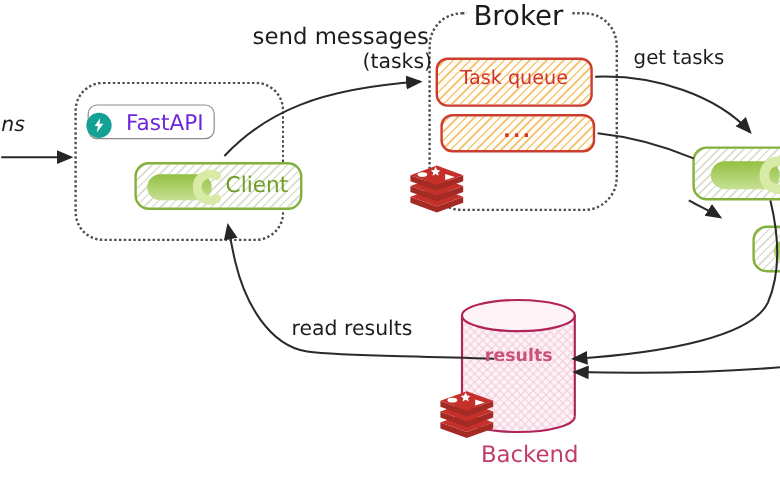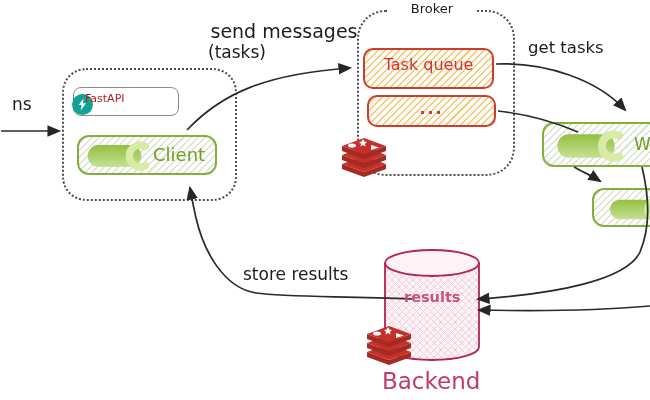--- a/index.html
+++ b/index.html
@@ -7,57 +7,57 @@
     position:relative;width:650px;height:400px;overflow:hidden;
     background:#ffffff;font-family:"DejaVu Sans",sans-serif;color:#1f1f1f;
   }
   .abs{position:absolute;}
   .lbl{position:absolute;white-space:nowrap;color:#1c1c1c;z-index:6;}
 
   
   .dash-box{position:absolute;border:2px dotted #4d4d4d;border-radius:24px;z-index:1;background:transparent;}
   #client-box{left:62px;top:68px;width:171px;height:129px;}
   #broker-box{left:357px;top:10px;width:154px;height:162px;border-radius:28px;}
-  #broker-title{left:389px;top:1px;width:86px;text-align:center;background:#fff;font-size:13px;z-index:6;}
+  #broker-title{left:389px;top:1px;width:86px;text-align:center;background:#fff;font-size:23px;z-index:6;}
 
   
   .pill{position:absolute;box-sizing:border-box;border-radius:12px;z-index:2;}
   .hatch-green{background:#fff;background-image:repeating-linear-gradient(135deg,#ffffff 0 3.5px,#dde2d2 3.5px 5px);}
   .hatch-orange{background:#fffdf8;background-image:repeating-linear-gradient(135deg,#fffdf8 0 3.5px,#f6c87e 3.5px 5px);}
-  .green-border{border:2px solid #83b03c;}
+  .green-border{border:2px solid #83b03c;margin-left:35px;}
   .red-border{border:2px solid #cd3d2e;}
 
   #fastapi-pill{left:73px;top:87px;width:104px;height:27px;background:#fff;border:1.5px solid #8b8b8b;border-radius:8px;}
   #fastapi-circle{position:absolute;left:-2px;top:6px;width:21px;height:21px;border-radius:50%;background:#12a193;display:flex;align-items:center;justify-content:center;}
-  #fastapi-text{position:absolute;left:11px;top:4px;font-size:11px;color:#b91c1c;}
+  #fastapi-text{position:absolute;left:31px;top:4px;font-size:18px;color:#6d28d9;}
 
   #client-pill{left:77px;top:135px;width:140px;height:40px;}
   #client-text{position:absolute;left:74px;top:7px;font-size:18px;color:#6f9e22;}
 
   #worker-pill{left:542px;top:122px;width:150px;height:45px;}
   #worker-text{position:absolute;left:90px;top:10px;font-size:17px;color:#6f9e22;}
   #worker2-pill{left:592px;top:188px;width:130px;height:39px;}
 
   #taskqueue-pill{left:363px;top:48px;width:131px;height:41px;border-radius:10px;}
   #taskqueue-text{position:absolute;left:0;top:5px;width:100%;text-align:center;font-size:16px;color:#d0342c;}
   #dots-pill{left:367px;top:95px;width:129px;height:32px;border-radius:10px;}
   #dots-text{position:absolute;left:0;top:2px;width:100%;text-align:center;font-size:16px;font-weight:bold;color:#d0342c;letter-spacing:2px;}
 
   .logo-svg{position:absolute;}
   #main-svg{position:absolute;left:0;top:0;z-index:4;pointer-events:none;}
 
   
-  #lbl-ns{left:12px;top:94px;font-size:17px;}
+  #lbl-ns{left:1px;top:94px;font-size:17px;font-style:italic;}
   #lbl-send1{left:208px;top:20px;width:152px;text-align:center;font-size:19px;}
-  #lbl-send2{left:208px;top:42px;width:152px;text-align:left;font-size:17px;}
+  #lbl-send2{left:208px;top:42px;width:152px;text-align:right;font-size:17px;}
   #lbl-gettasks{left:528px;top:38px;font-size:16.5px;}
   #lbl-store{left:492px;top:246px;font-size:17px;}
   #lbl-read{left:243px;top:264px;font-size:17px;}
   #lbl-results{left:404px;top:289px;font-size:14.5px;color:#c9527b;font-weight:bold;}
-  #lbl-backend{left:382px;top:368px;width:100px;text-align:left;font-size:23px;color:#c23b66;}
+  #lbl-backend{left:382px;top:368px;width:100px;text-align:right;font-size:19px;color:#c23b66;}
 </style>
 </head>
 <body>
 
 <div id="canvas">
 
   <div id="client-box" class="dash-box"></div>
   <div id="broker-box" class="dash-box"></div>
 
   <div id="fastapi-pill" class="abs" style="z-index:2;">
@@ -173,17 +173,17 @@
       <path d="M650 306 C592 311 522 311 479 310" marker-end="url(#mh)"></path>
       <path d="M412 299 C330 296 285 297 256 293 C224 288 204 252 196 218 C192 200 191 193 190 188" marker-end="url(#mh)"></path>
     </g>
   </svg>
 
   <div class="lbl" id="broker-title">Broker</div>
   <div class="lbl" id="lbl-ns">ns</div>
   <div class="lbl" id="lbl-send1">send messages</div>
   <div class="lbl" id="lbl-send2">(tasks)</div>
   <div class="lbl" id="lbl-gettasks">get tasks</div>
-  <div class="lbl" id="lbl-read">store results</div>
+  <div class="lbl" id="lbl-read">read results</div>
   <div class="lbl" id="lbl-results">results</div>
   <div class="lbl" id="lbl-backend">Backend</div>
 
 </div>
 
 </body></html>

